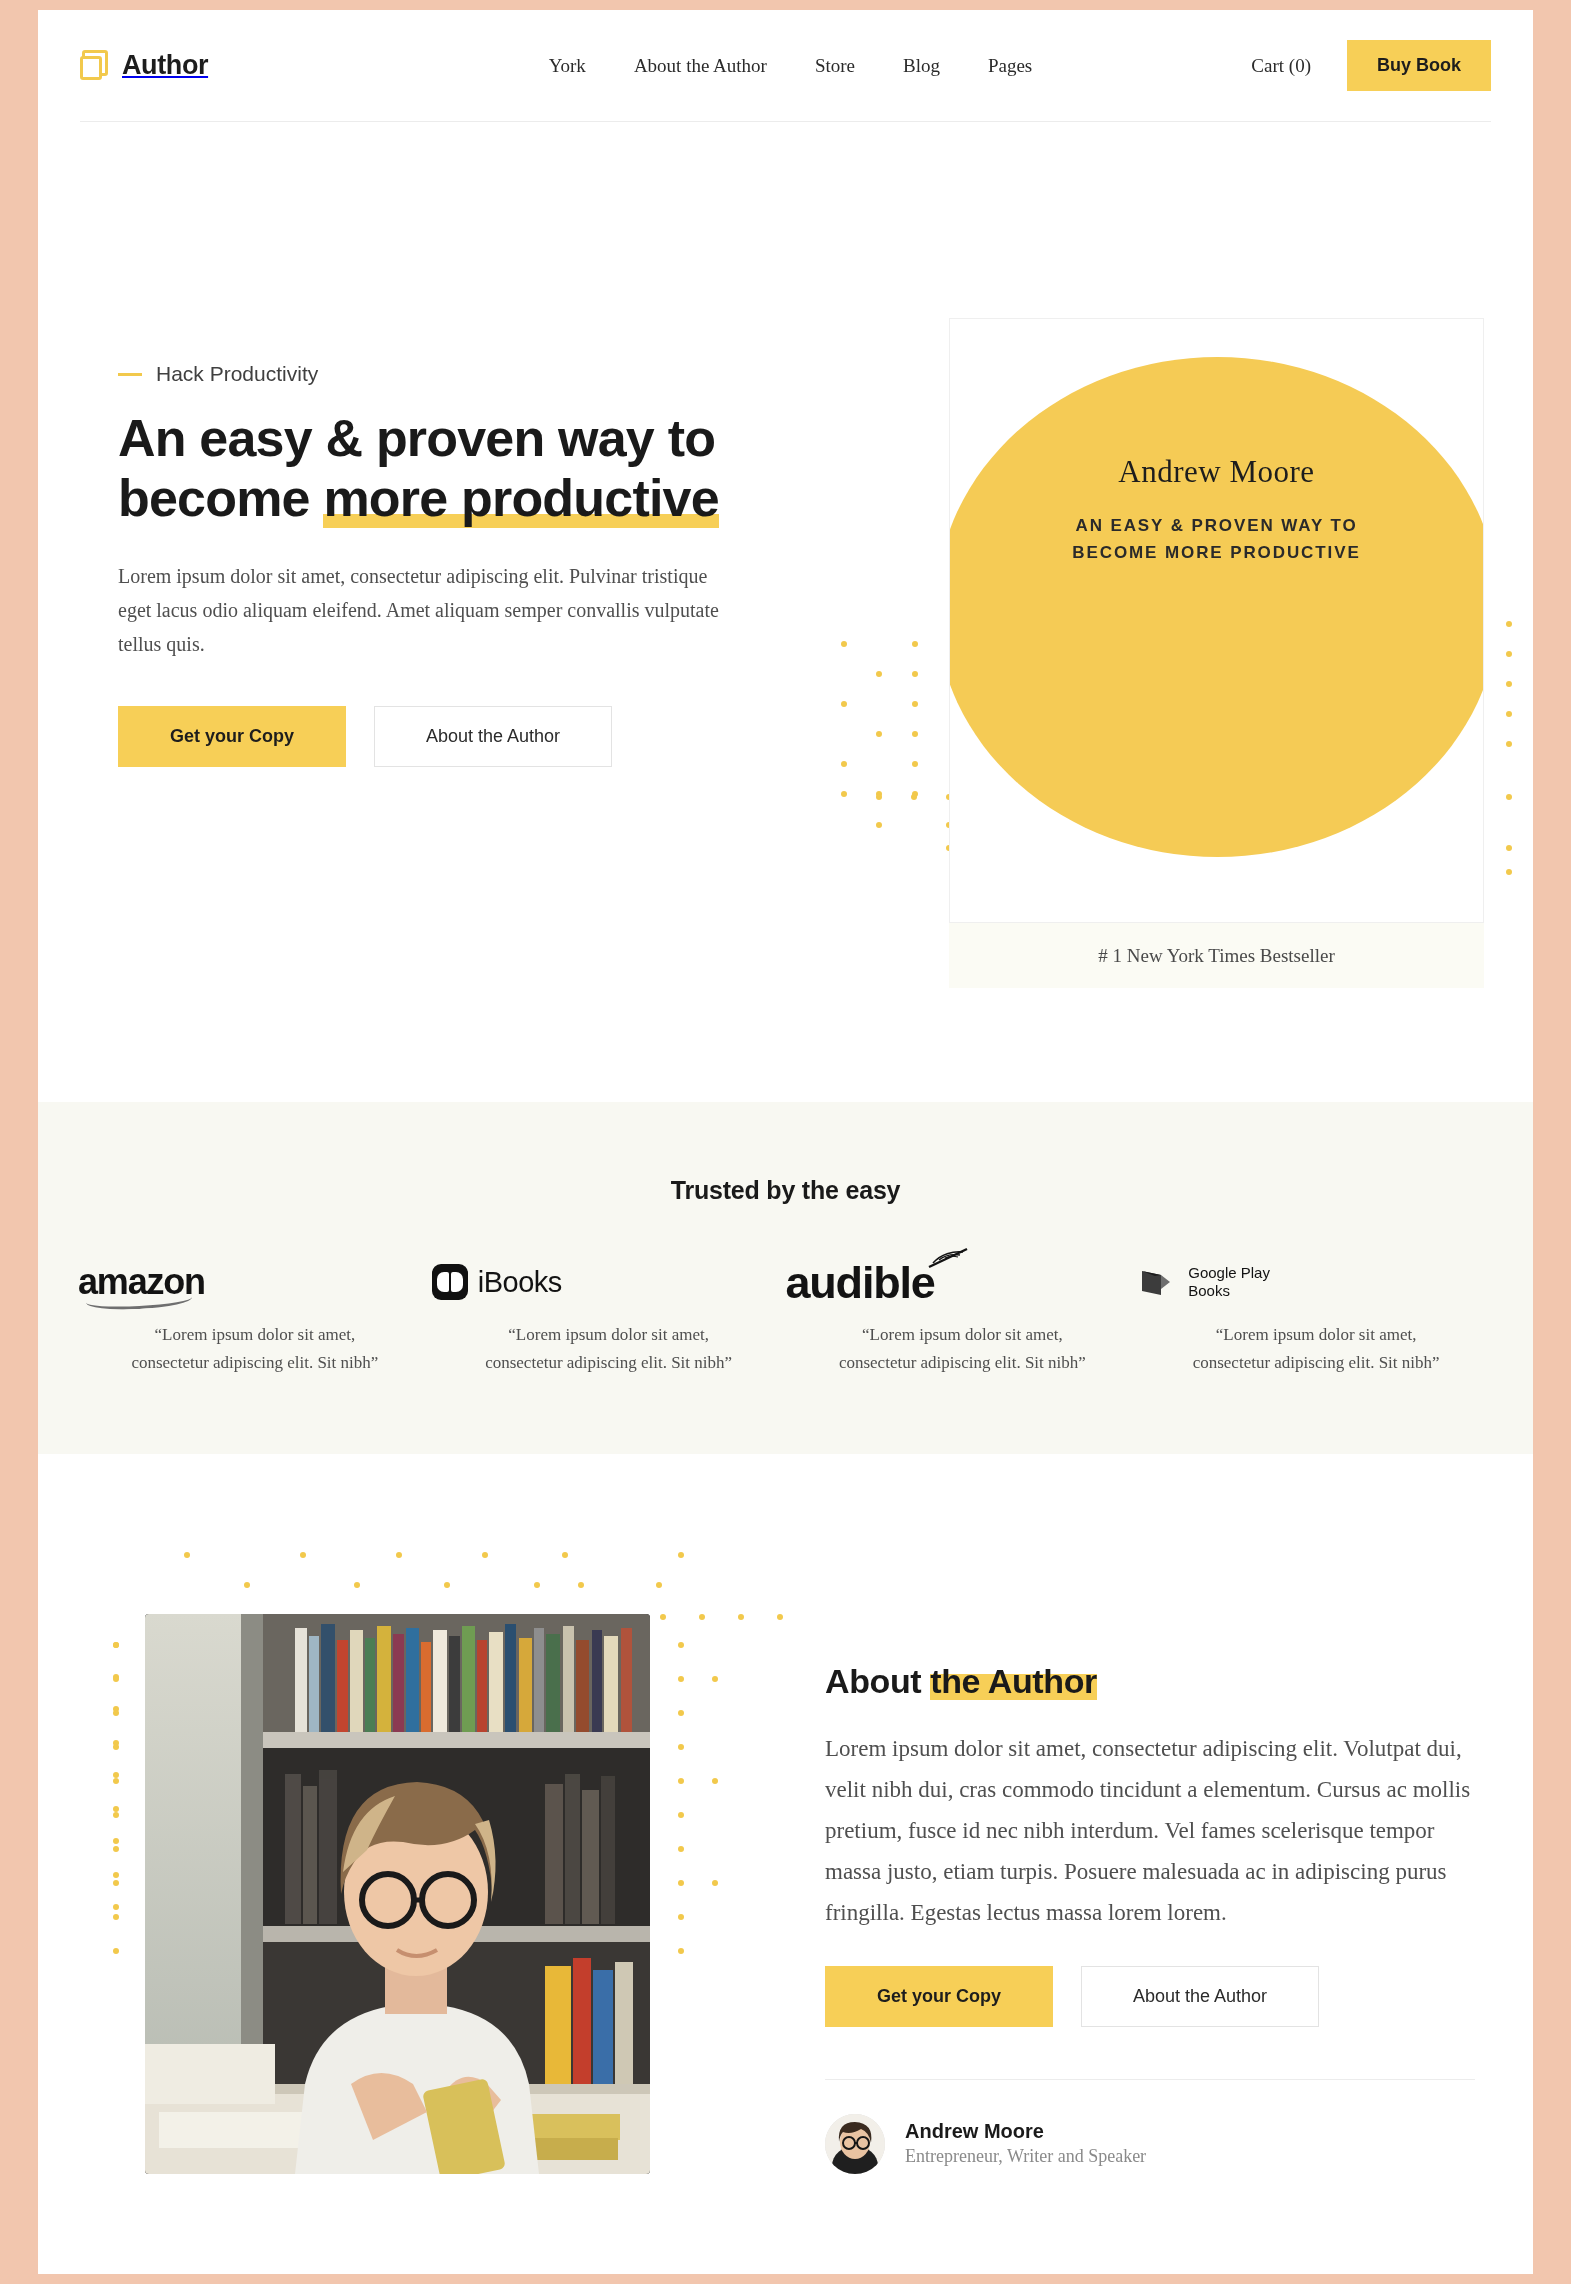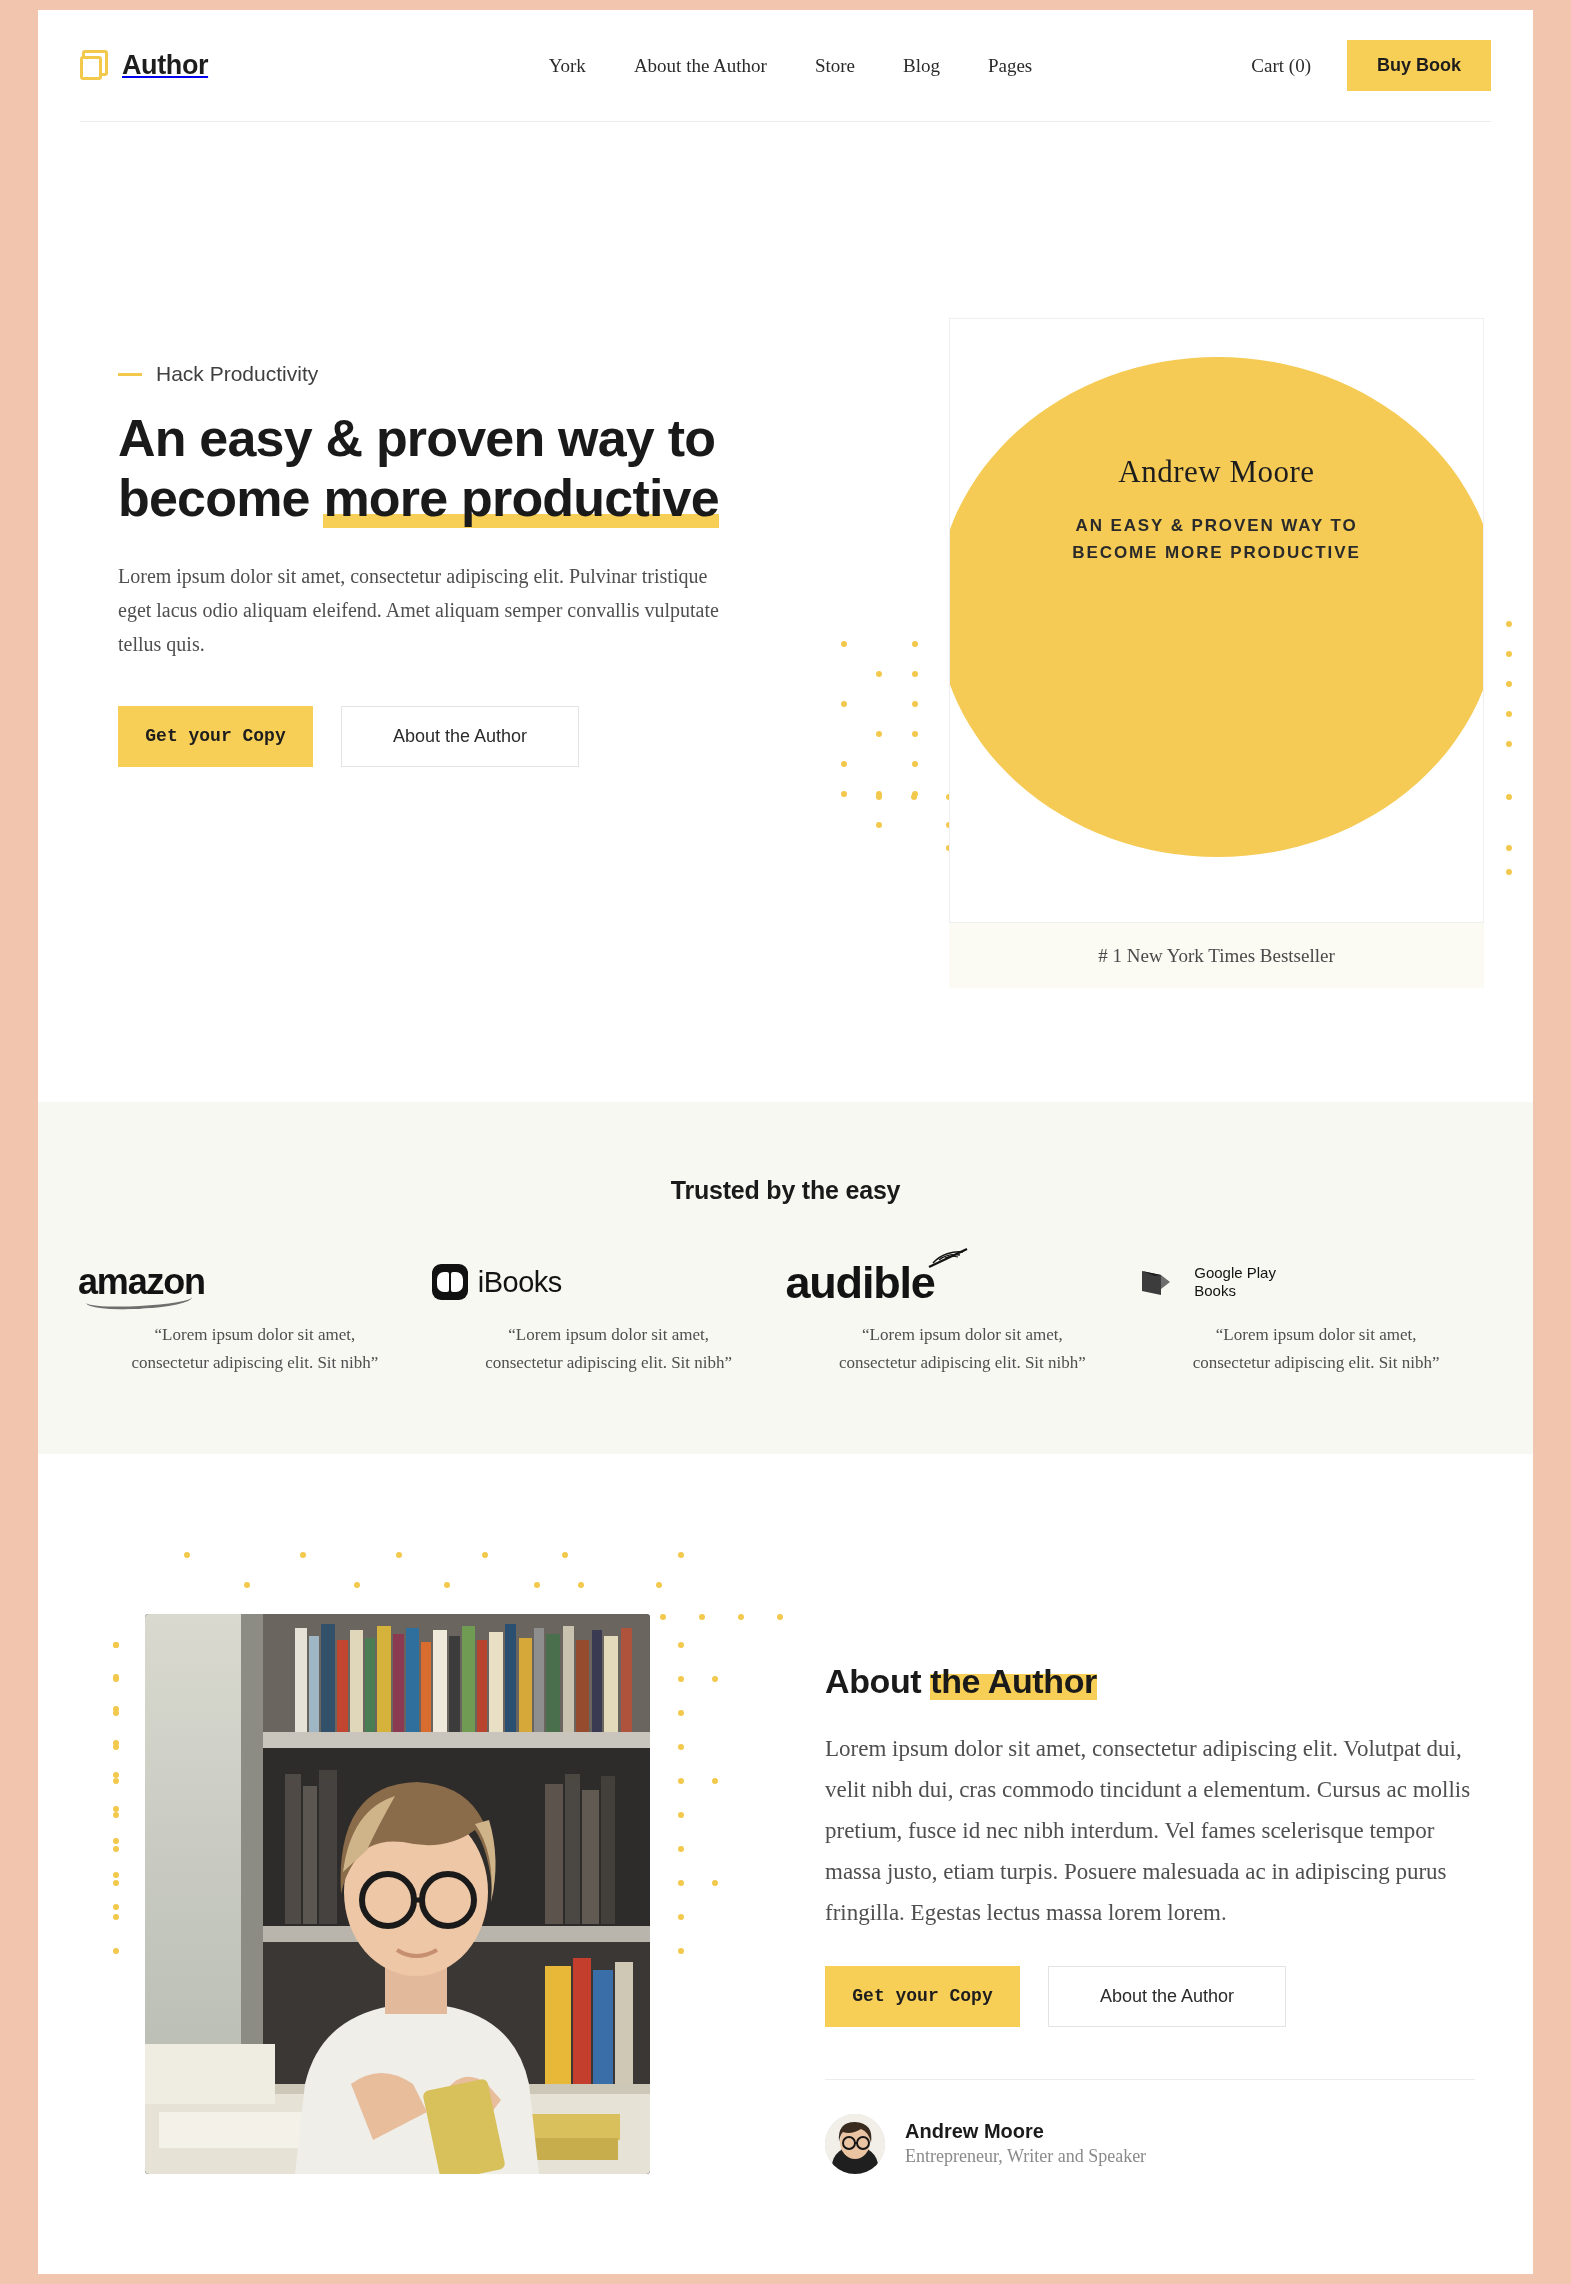--- a/index.html
+++ b/index.html
@@ -166,24 +166,24 @@
   }
 
   .btn-row { display: flex; gap: 28px; }
   .btn-primary {
     background: #f7cf57;
     border: none;
     font-size: 18px;
     font-weight: 700;
     color: #1d1d1d;
     padding: 19px 12px;
-    width: 195px;
+    width: 228px;
     text-align: center;
     cursor: pointer;
-    font-family: Liberation Mono, monospace;
+    font-family: Liberation Sans, sans-serif;
   }
   .btn-ghost {
     background: #ffffff;
     border: 1px solid #e3e3e3;
     font-size: 18px;
     color: #2b2b2b;
     padding: 19px 0;
     width: 238px;
     text-align: center;
     cursor: pointer;
@@ -339,21 +339,21 @@
   
   .audible-mark { position: relative; display: inline-block; }
   .audible-word {
     font-size: 45px; font-weight: 700; letter-spacing: -1.2px; color: #131313; line-height: 1;
   }
   .audible-swoosh {
     position: absolute; right: -34px; top: -14px;
     width: 42px; height: 26px;
   }
   
-  .gpb-mark { display: flex; align-items: center; gap: 21px; }
+  .gpb-mark { display: flex; align-items: center; gap: 15px; }
   .gpb-tri { width: 34px; height: 34px; }
   .gpb-word {
     font-size: 15px; line-height: 1.22; color: #131313; text-align: left; font-weight: 500;
   }
 
   
   .about {
     position: relative;
     height: 790px;
     background: #ffffff;

